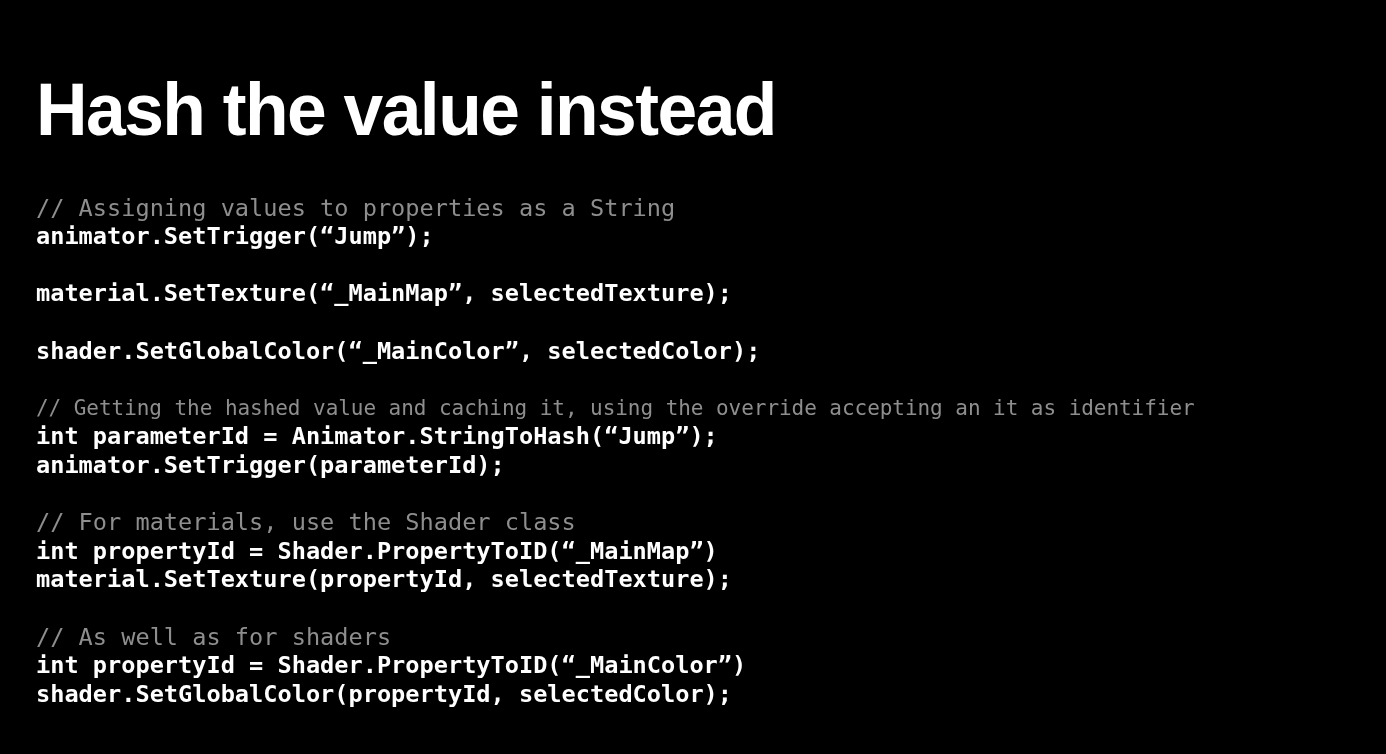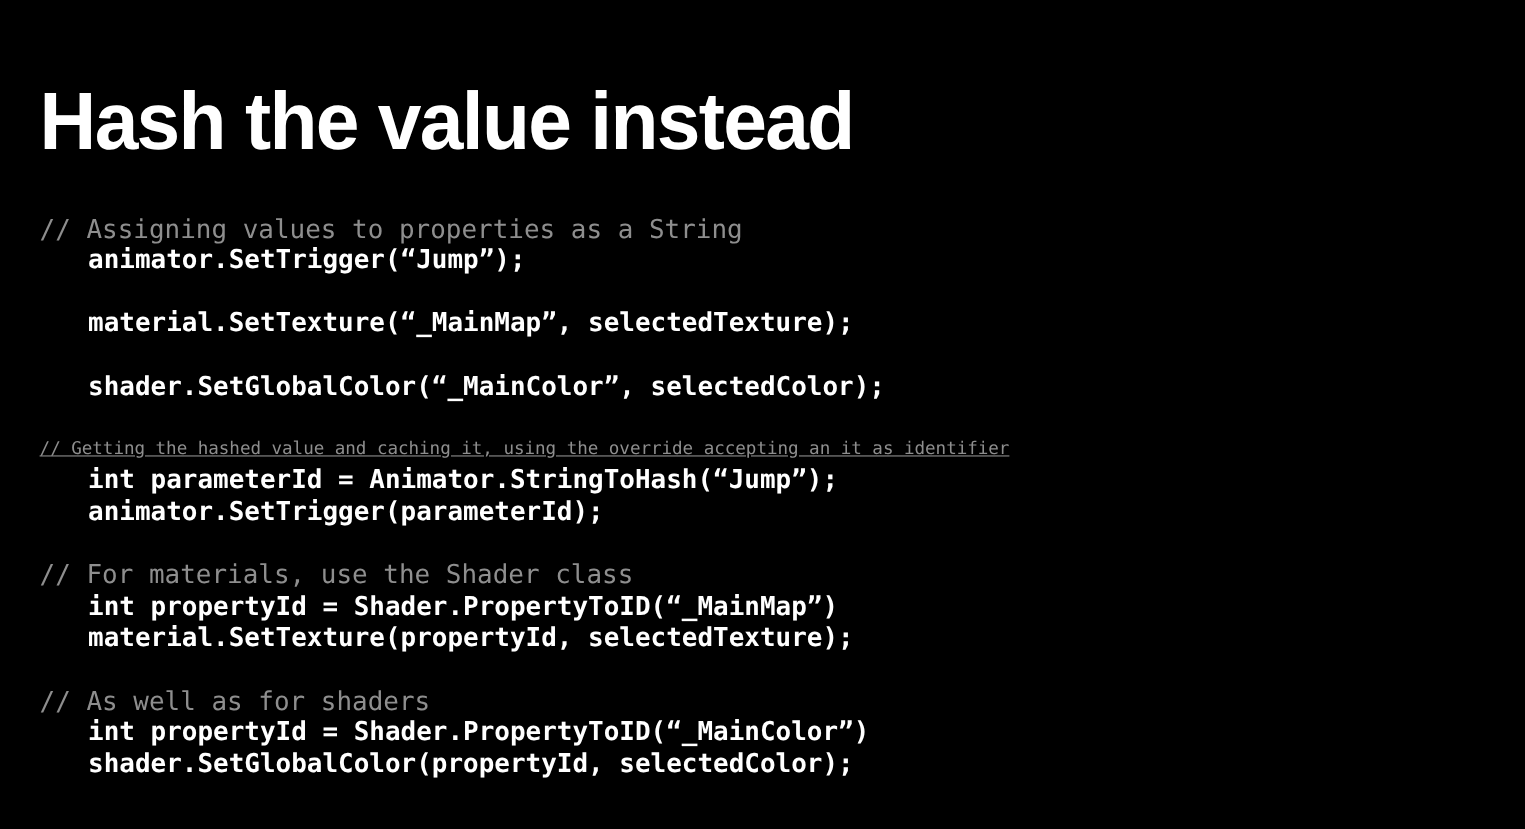--- a/index.html
+++ b/index.html
@@ -57,32 +57,30 @@
   }
 
   .code-line.comment {
     color: #8e8e8e;
     font-weight: normal;
   }
 
   .code-line.code {
     color: #ffffff;
     font-weight: bold;
-    margin-left: 44px;
   }
 
   .code-line.blank {
     color: transparent;
   }
 
   
   .code-line.wide {
-    font-size: 16px;
+    font-size: 21px;
     letter-spacing: -0.05px;
-    text-decoration: underline;
   }
 </style>
 </head>
 <body>
 
 <div class="slide">
 
   <h1 class="slide-title">Hash the value instead</h1>
 
   <pre class="code-block" id="code-block"><span class="code-line comment">// Assigning values to properties as a String</span><span class="code-line code">animator.SetTrigger(“Jump”);</span><span class="code-line blank"> </span><span class="code-line code">material.SetTexture(“_MainMap”, selectedTexture);</span><span class="code-line blank"> </span><span class="code-line code">shader.SetGlobalColor(“_MainColor”, selectedColor);</span><span class="code-line blank"> </span><span class="code-line comment wide">// Getting the hashed value and caching it, using the override accepting an it as identifier</span><span class="code-line code">int parameterId = Animator.StringToHash(“Jump”);</span><span class="code-line code">animator.SetTrigger(parameterId);</span><span class="code-line blank"> </span><span class="code-line comment">// For materials, use the Shader class</span><span class="code-line code">int propertyId = Shader.PropertyToID(“_MainMap”)</span><span class="code-line code">material.SetTexture(propertyId, selectedTexture);</span><span class="code-line blank"> </span><span class="code-line comment">// As well as for shaders</span><span class="code-line code">int propertyId = Shader.PropertyToID(“_MainColor”)</span><span class="code-line code">shader.SetGlobalColor(propertyId, selectedColor);</span></pre>

